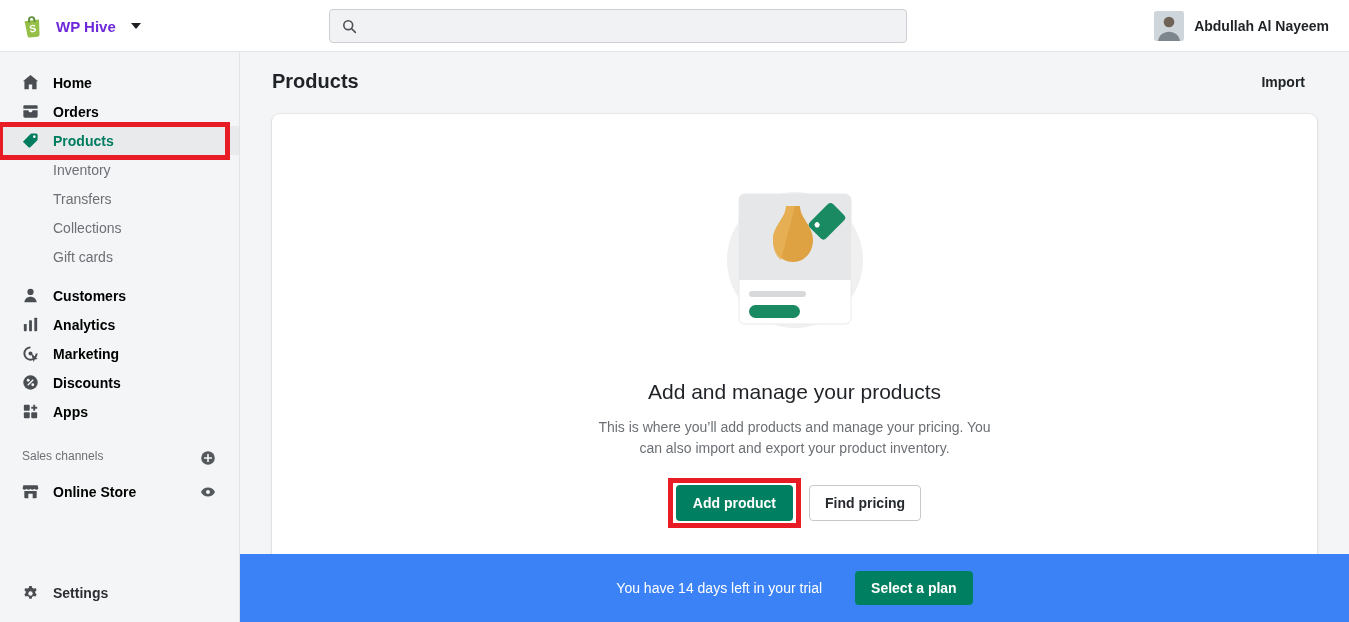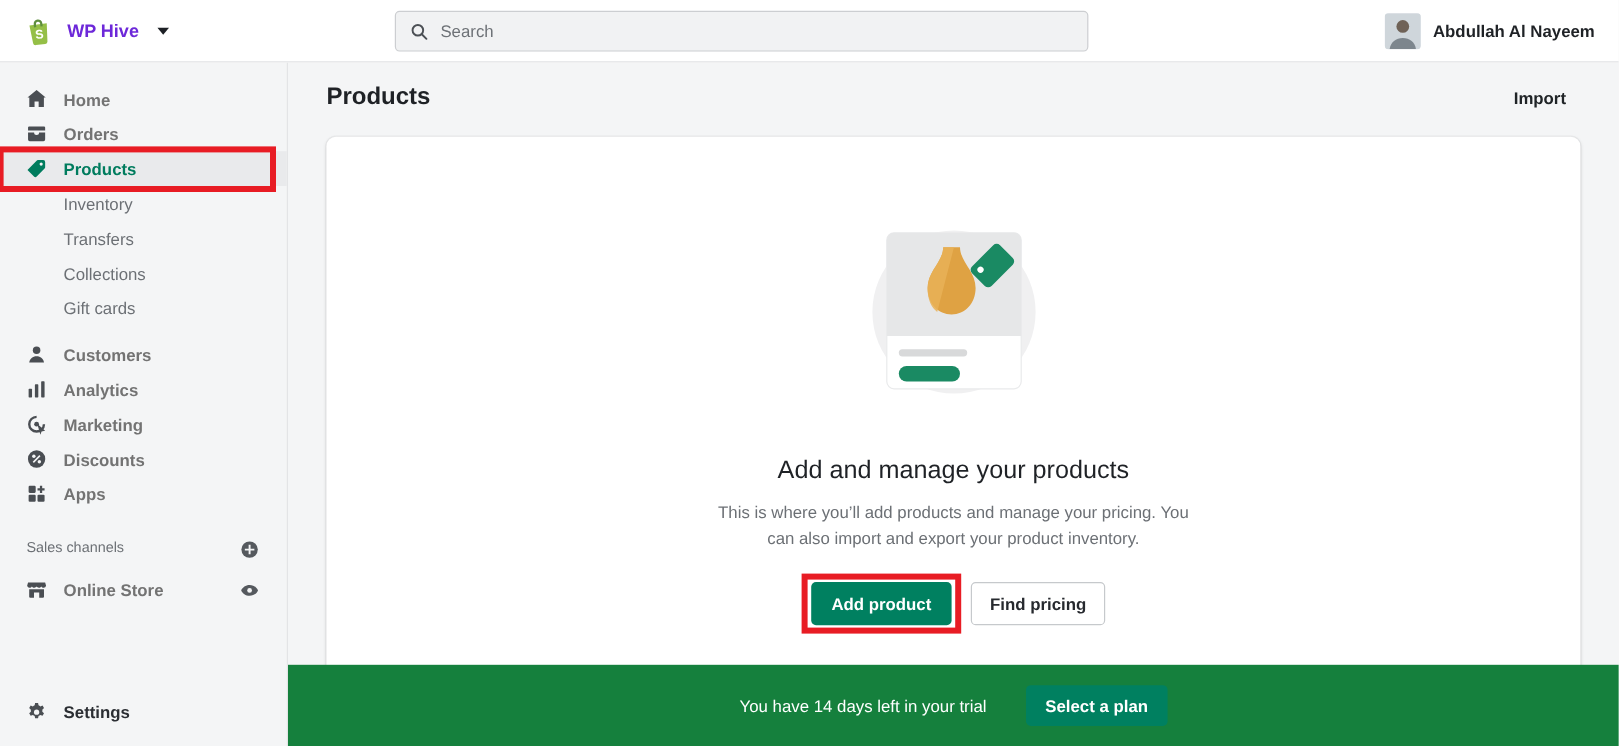--- a/index.html
+++ b/index.html
@@ -22,21 +22,21 @@
   .search-wrap input::placeholder { color:#6e7277; }
   .user { position:absolute; right:20px; top:0; height:52px; display:flex; align-items:center; gap:10px; cursor:pointer; }
   .avatar { width:30px; height:30px; border-radius:3px; overflow:hidden; background:#dfe3e8; }
   .user-name { font-size:14px; font-weight:600; color:#1f2226; }
 
   
   .sidebar { position:absolute; top:52px; left:0; bottom:0; width:240px; background:#f4f5f6;
              border-right:1px solid #e3e4e6; z-index:20; }
   .nav { padding-top:16px; }
   .nav-item { position:relative; display:flex; align-items:center; height:29px;
-              padding-left:21px; gap:13px; font-size:14px; font-weight:600; color:#737373;
+              padding-left:21px; gap:13px; font-size:14px; font-weight:600; color:#000000;
               cursor:pointer; }
   .nav-item .icn { width:19px; height:19px; color:#4a4e53; display:flex; flex:none; }
   .nav-item.sub { padding-left:53px; font-weight:400; color:#6c7075; }
   .nav-item.selected { background:#e9eaec; color:#007c5e; }
   .nav-item.selected .icn { color:#007c5e; }
   .group-gap { margin-top:10px; }
   .annotation-products { position:absolute; left:-2px; right:9px; top:-4px; bottom:-5px;
                          border:5px solid #e81c24; pointer-events:none; z-index:6; }
   .section-row { margin-top:23px; height:28px; display:flex; align-items:flex-start;
                  justify-content:space-between; padding:0 22px; }
@@ -64,21 +64,21 @@
   .btn-row { margin-top:19px; display:flex; justify-content:center; align-items:center; }
   .annotation-add { border:5px solid #e81c24; padding:2px 3px; }
   .btn-primary { background:#008060; color:#fff; font-weight:700; font-size:14px; height:36px;
                  padding:0 17px; border:none; border-radius:4px; cursor:pointer;
                  font-family:"Liberation Sans", sans-serif; }
   .btn-secondary { background:#fff; color:#26292e; font-weight:600; font-size:14px; height:36px;
                    padding:0 15px; border:1px solid #c6c9cc; border-radius:4px; cursor:pointer;
                    margin-left:8px; font-family:"Liberation Sans", sans-serif; }
 
   
-  .trial-bar { position:absolute; left:0; right:0; bottom:0; height:68px; background:#15803d;
+  .trial-bar { position:absolute; left:0; right:0; bottom:0; height:68px; background:#3b82f6;
                display:flex; align-items:center; justify-content:center; gap:33px; z-index:10; }
   .trial-text { color:#fff; font-size:14px; }
   .btn-plan { background:#008060; color:#fff; font-weight:700; font-size:14px; height:34px;
               padding:0 16px; border:none; border-radius:4px; cursor:pointer;
               font-family:"Liberation Sans", sans-serif; }
 </style>
 </head>
 <body>
 
 <div class="topbar">
@@ -100,21 +100,20 @@
     </span>
   </div>
 
   <div class="search-wrap">
     <span style="display:flex;">
       <svg width="17" height="17" viewBox="0 0 20 20">
         <circle cx="8.5" cy="8.5" r="5.2" fill="none" stroke="#4c5055" stroke-width="1.9"></circle>
         <path d="M12.6 12.6l4.3 4.3" stroke="#4c5055" stroke-width="1.9" stroke-linecap="round"></path>
       </svg>
     </span>
-    <input type="text" placeholder="Search" style="">
   </div>
 
   <div class="user">
     <span class="avatar">
       <svg width="30" height="30" viewBox="0 0 30 30">
         <rect width="30" height="30" fill="#cfd6db"></rect>
         <circle cx="15" cy="11" r="5.3" fill="#6f6257"></circle>
         <path d="M4 30c.8-5.8 5.3-9.3 11-9.3s10.2 3.5 11 9.3z" fill="#7d868d"></path>
       </svg>
     </span>

